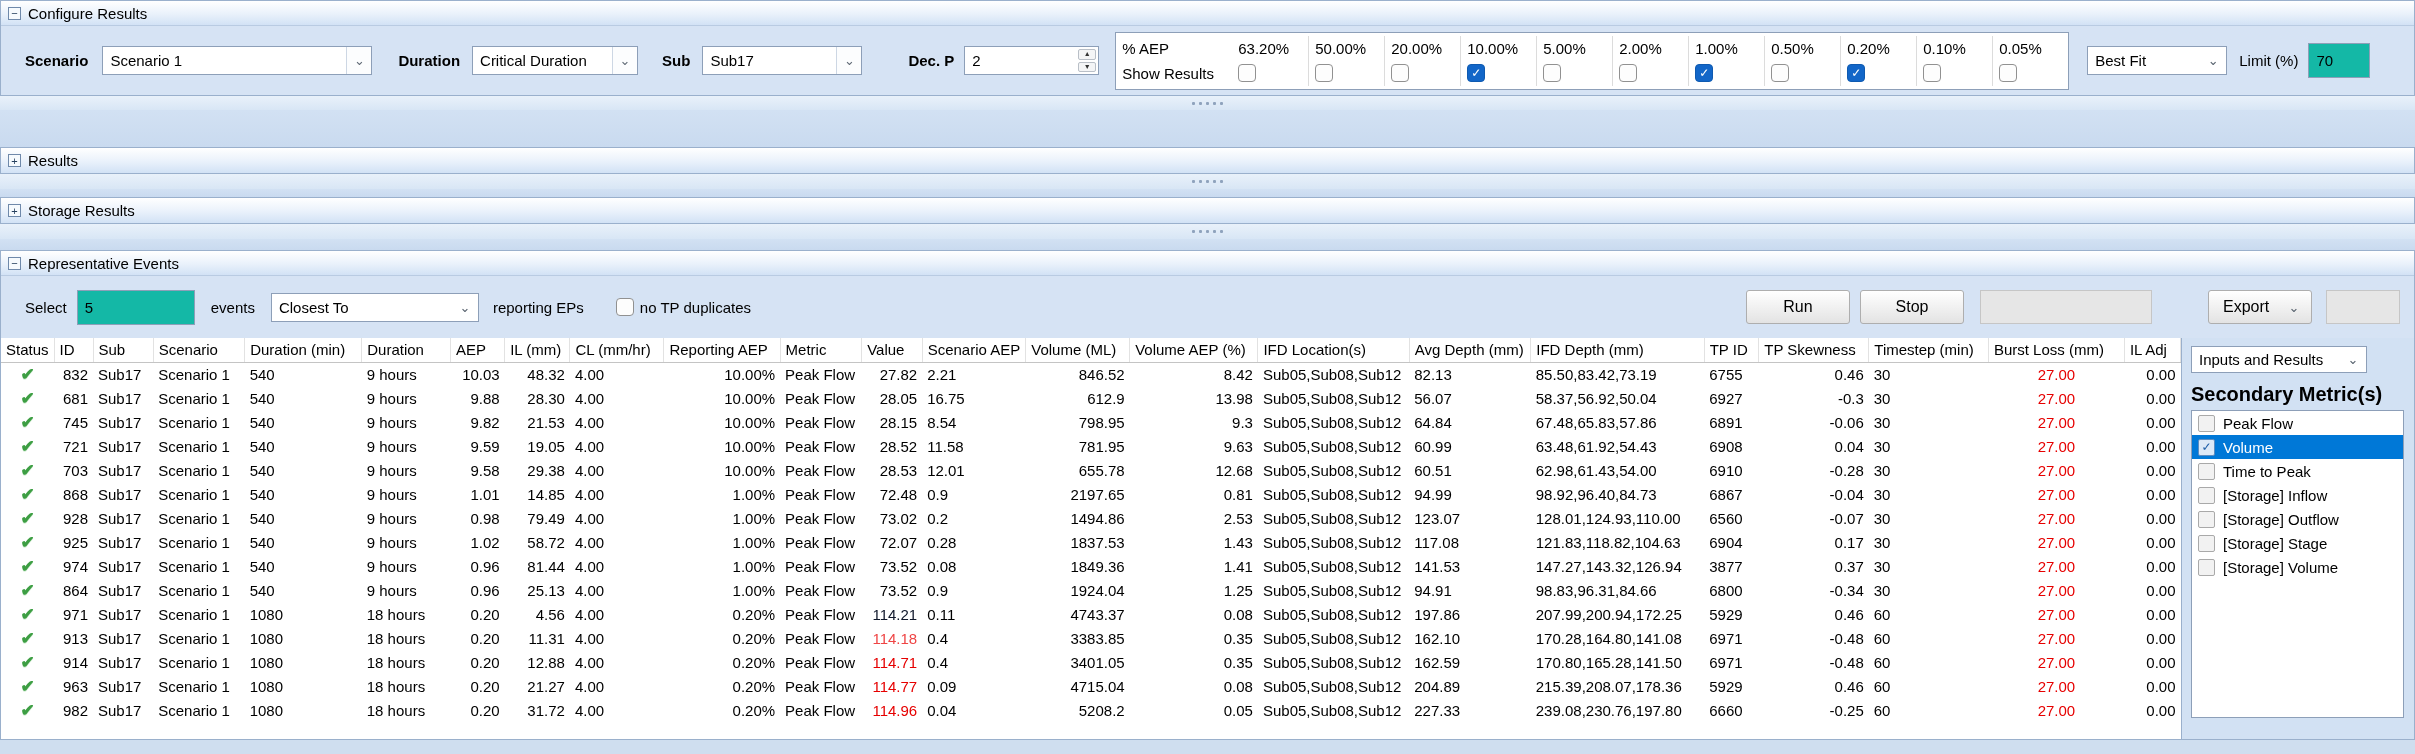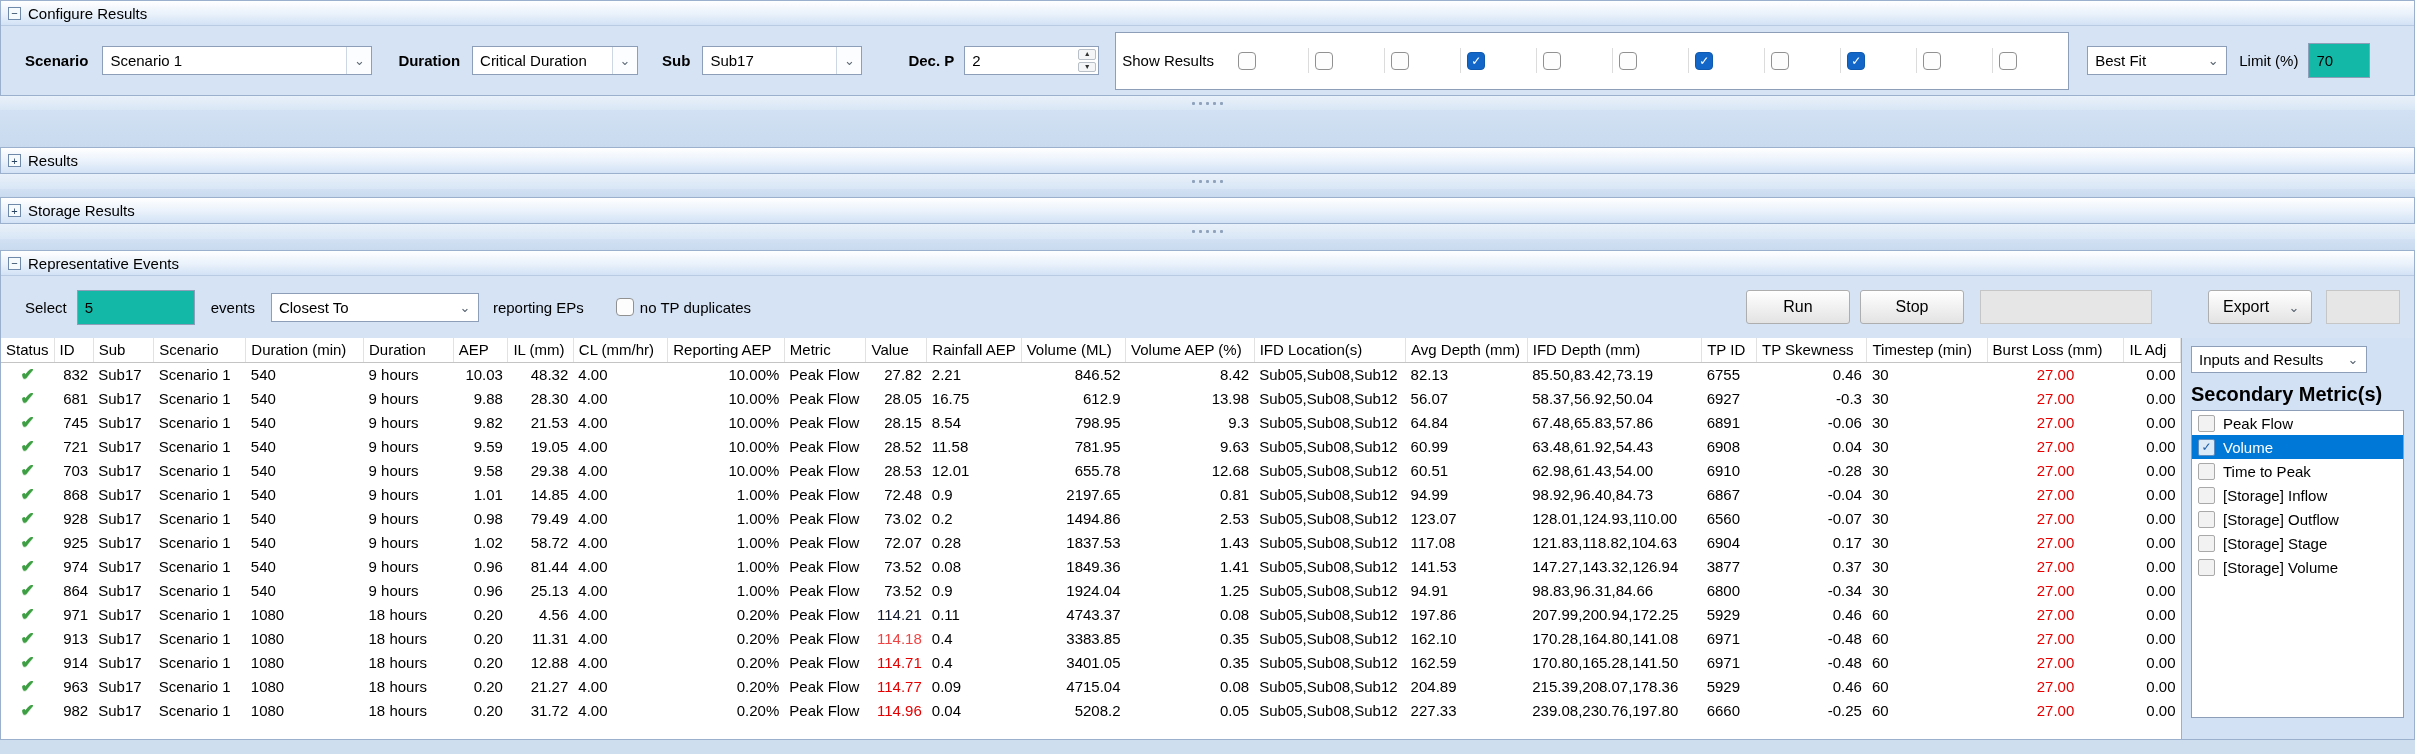--- a/index.html
+++ b/index.html
@@ -105,20 +105,36 @@
       <span class="lbl-b" style="margin-left:46px;">Dec. P</span>
       <div class="spin" style="width:135px; margin-left:10px;">
         <span>2</span>
         <span class="spin-btns">
           <span class="spin-btn">▲</span>
           <span class="spin-btn">▼</span>
         </span>
       </div>
 
       <div class="aep-box" style="margin-left:16px; width:954px;">
+        <div class="aep-row">
+          <span class="aep-label-col">% AEP</span>
+          <span id="aep-values" style="display:flex;">
+              <span class="aep-cell first">63.20%</span>
+              <span class="aep-cell">50.00%</span>
+              <span class="aep-cell">20.00%</span>
+              <span class="aep-cell">10.00%</span>
+              <span class="aep-cell">5.00%</span>
+              <span class="aep-cell">2.00%</span>
+              <span class="aep-cell">1.00%</span>
+              <span class="aep-cell">0.50%</span>
+              <span class="aep-cell">0.20%</span>
+              <span class="aep-cell">0.10%</span>
+              <span class="aep-cell">0.05%</span>
+            </span>
+        </div>
         <div class="aep-row">
           <span class="aep-label-col">Show Results</span>
           <span id="aep-checks" style="display:flex;">
               <span class="aep-cell first">
                 <span class="cb"></span>
               </span>
               <span class="aep-cell">
                 <span class="cb"></span>
               </span>
               <span class="aep-cell">
@@ -242,21 +258,21 @@
                 <th style="width: 62px;">Sub</th>
                 <th style="width: 94px;">Scenario</th>
                 <th style="width: 120px;">Duration (min)</th>
                 <th style="width: 94px;">Duration</th>
                 <th style="width: 56px;">AEP</th>
                 <th style="width: 66px;">IL (mm)</th>
                 <th style="width: 96px;">CL (mm/hr)</th>
                 <th style="width: 118px;">Reporting AEP</th>
                 <th style="width: 82px;">Metric</th>
                 <th style="width: 62px;">Value</th>
-                <th style="width: 94px;">Rainfall AEP</th>
+                <th style="width: 94px;">Scenario AEP</th>
                 <th style="width: 106px;">Volume (ML)</th>
                 <th style="width: 130px;">Volume AEP (%)</th>
                 <th style="width: 152px;">IFD Location(s)</th>
                 <th style="width: 122px;">Avg Depth (mm)</th>
                 <th style="width: 178px;">IFD Depth (mm)</th>
                 <th style="width: 56px;">TP ID</th>
                 <th style="width: 112px;">TP Skewness</th>
                 <th style="width: 122px;">Timestep (min)</th>
                 <th style="width: 140px;">Burst Loss (mm)</th>
                 <th style="width: 58px;">IL Adj</th>

